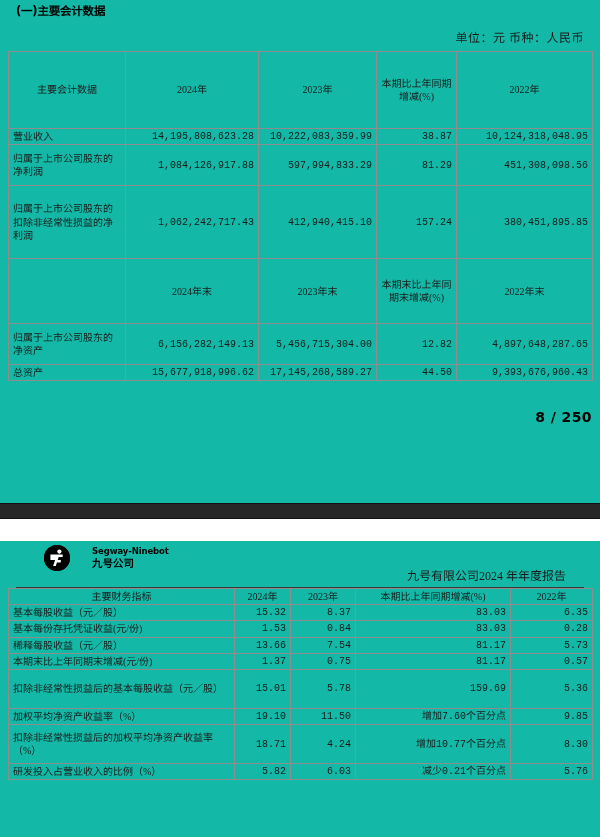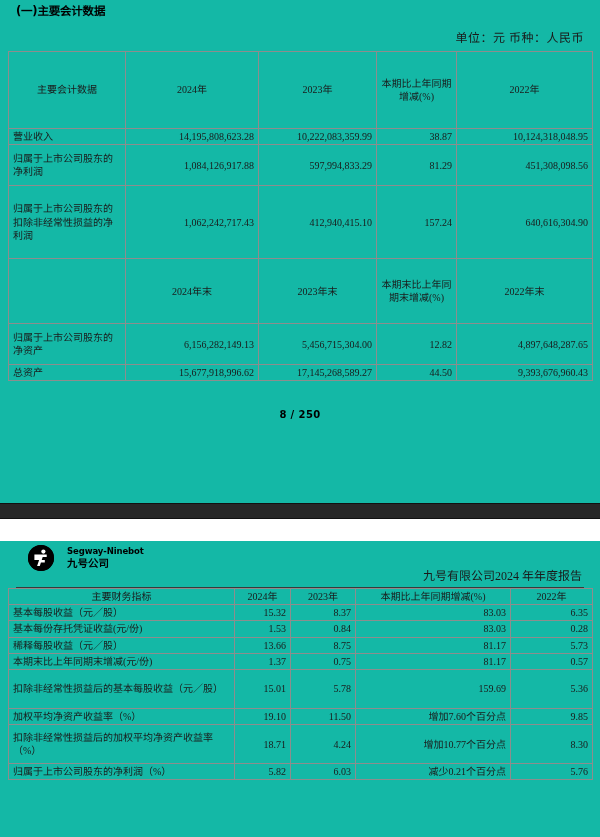--- a/index.html
+++ b/index.html
@@ -63,69 +63,69 @@
   }
   table.fin td {
     border: 1px solid #8d8d8d;
     padding: 1px 4px;
     line-height: 1.32;
     vertical-align: middle;
     word-break: break-all;
   }
   .c-label   { text-align: left; margin-top: 15px; }
   .c-center  { text-align: center; }
-  .c-right   { text-align: right; }
+  .c-right   { text-align: right; font-family: Liberation Mono, monospace; }
   .tall      { height: 74px; }
   .tall2     { height: 62px; }
 
   
   .doc-header {
     position: relative;
     height: 46px;
     margin: 22px 8px 0 8px;
     border-bottom: 1.6px solid #3a3a3a;
   }
   .logo-wrap {
     position: absolute;
-    left: 12px;
+    left: 28px;
     top: 4px;
     display: flex;
     align-items: center;
-    gap: 13px;
+    gap: 22px;
   }
   .logo-mark {
     width: 26px;
     height: 26px;
     border-radius: 50%;
     background: #000;
     position: relative;
     flex: 0 0 auto;
   }
   .logo-mark svg { position: absolute; left: 0; top: 0; }
   .logo-text {
     font-family: "DejaVu Sans", "Liberation Sans", sans-serif;
     font-weight: bold;
     line-height: 1.25;
     color: #000;
   }
   .logo-en { font-size: 8.5px; letter-spacing: -0.1px; display: block; }
   .logo-cn { font-size: 10.5px; display: block; }
   .header-right {
     position: absolute;
-    right: 2px;
+    right: 18px;
     bottom: 3px;
     font-size: 12px;
     color: #1a1a1a;
   }
 
   .pagenum {
-    text-align: center;
+    text-align: right;
     font-family: "DejaVu Sans", "Liberation Sans", sans-serif;
     font-weight: bold;
-    font-size: 10px;
+    font-size: 14px;
     color: #000;
     padding-top: 28px;
     letter-spacing: 0.4px;
   }
 </style>
 </head>
 <body>
 
 <div class="page page-1">
 
@@ -164,21 +164,21 @@
         <td class="c-right">597,994,833.29</td>
         <td class="c-right">81.29</td>
         <td class="c-right">451,308,098.56</td>
       </tr>
 
       <tr>
         <td class="c-label" style="height:70px">归属于上市公司股东的扣除非经常性损益的净利润</td>
         <td class="c-right">1,062,242,717.43</td>
         <td class="c-right">412,940,415.10</td>
         <td class="c-right">157.24</td>
-        <td class="c-right">640,616,304.90</td>
+        <td class="c-right">380,451,895.85</td>
       </tr>
 
 
       <tr>
         <td class="c-center tall2"></td>
         <td class="c-center tall2">2024年末</td>
         <td class="c-center tall2">2023年末</td>
         <td class="c-center tall2">本期末比上年同期末增减(%)</td>
         <td class="c-center tall2">2022年末</td>
       </tr>
@@ -253,21 +253,21 @@
       <tr>
         <td class="c-label">基本每份存托凭证收益(元/份)</td>
         <td class="c-right">1.53</td>
         <td class="c-right">0.84</td>
         <td class="c-right">83.03</td>
         <td class="c-right">0.28</td>
       </tr>
       <tr>
         <td class="c-label">稀释每股收益（元／股）</td>
         <td class="c-right">13.66</td>
-        <td class="c-right">8.75</td>
+        <td class="c-right">7.54</td>
         <td class="c-right">81.17</td>
         <td class="c-right">5.73</td>
       </tr>
       <tr>
         <td class="c-label">本期末比上年同期末增减(元/份)</td>
         <td class="c-right">1.37</td>
         <td class="c-right">0.75</td>
         <td class="c-right">81.17</td>
         <td class="c-right">0.57</td>
       </tr>
@@ -286,21 +286,21 @@
         <td class="c-right">9.85</td>
       </tr>
       <tr>
         <td class="c-label" style="height:36px">扣除非经常性损益后的加权平均净资产收益率（%）</td>
         <td class="c-right">18.71</td>
         <td class="c-right">4.24</td>
         <td class="c-right">增加10.77个百分点</td>
         <td class="c-right">8.30</td>
       </tr>
       <tr>
-        <td class="c-label">归属于上市公司股东的净利润（%）</td>
+        <td class="c-label">研发投入占营业收入的比例（%）</td>
         <td class="c-right">5.82</td>
         <td class="c-right">6.03</td>
         <td class="c-right">减少0.21个百分点</td>
         <td class="c-right">5.76</td>
       </tr>
     </tbody>
   </table>
 </div>
 
 </body></html>

